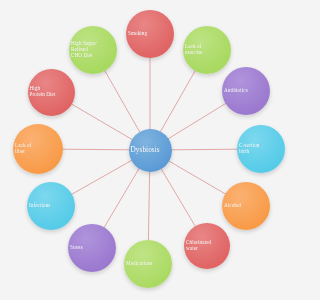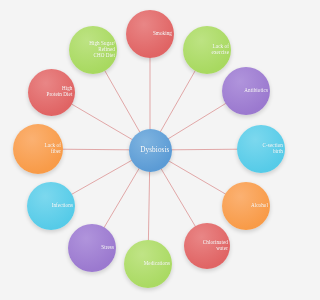--- a/index.html
+++ b/index.html
@@ -25,21 +25,21 @@
     top: 0;
     width: 300px;
     height: 300px;
   }
   .node {
     position: absolute;
     border-radius: 50%;
     display: flex;
     align-items: center;
     justify-content: center;
-    text-align: right;
+    text-align: left;
     color: #ffffff;
     line-height: 1.12;
     box-sizing: border-box;
     box-shadow: 0 2px 4px rgba(0,0,0,0.16);
     letter-spacing: 0.1px;
     padding: 2px;
     overflow: hidden;
   }
   .node .lbl {
     display: block;

